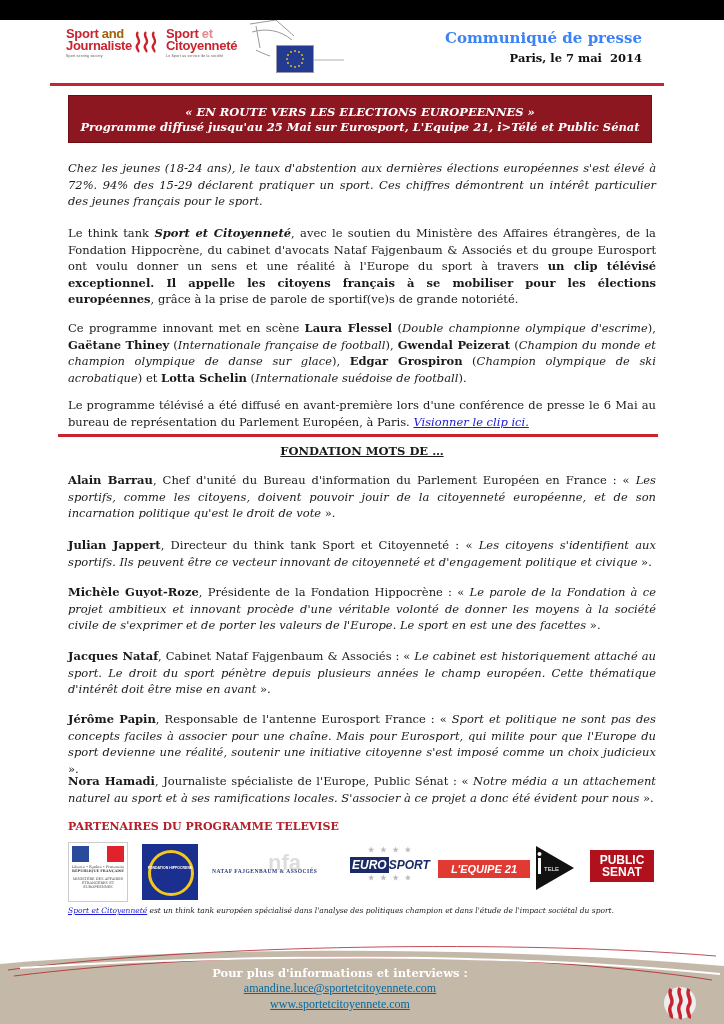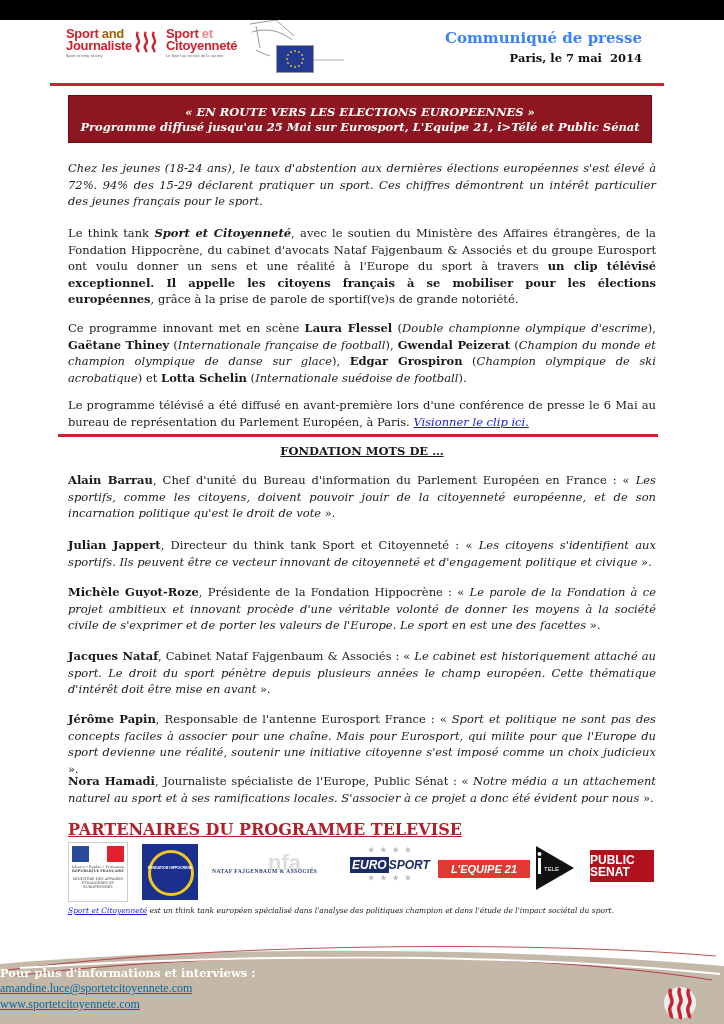--- a/index.html
+++ b/index.html
@@ -29,49 +29,49 @@
   .body-text p { margin: 0; }
   .body-text b { font-weight: bold; }
   .body-text i { font-style: italic; }
   a.link { color: #1a1ad8; text-decoration: underline; font-style: italic; }
 
   .mid-rule { position: absolute; left: 58px; top: 434px; width: 600px; height: 3px; background: #c8242f; }
   .section-title { position: absolute; left: 0; width: 724px; top: 444px; text-align: center; font-weight: bold; font-size: 11.5px; text-decoration: underline; }
 
   .quote { position: absolute; left: 68px; width: 588px; font-size: 11.5px; line-height: 16.5px; text-align: justify; margin: 0; }
 
-  .partners-title { position: absolute; left: 68px; top: 820px; font-weight: bold; font-size: 16px; color: #b3202a; text-decoration: underline; }
+  .partners-title { position: absolute; left: 68px; top: 820px; font-weight: bold; font-size: 11px; color: #b3202a; }
   .partners { position: absolute; left: 68px; top: 842px; width: 590px; height: 62px; }
   .p-logo { position: absolute; }
   .rf { left: 0; top: 0; width: 58px; height: 58px; border: 1px solid #ccc; background: #fff; }
   .rf .flag { position: absolute; left: 3px; top: 3px; width: 52px; height: 16px; display: flex; }
   .rf .flag span { flex: 1; }
   .rf .t1 { position: absolute; top: 22px; left: 0; width: 58px; text-align: center; font-size: 3.5px; color: #444; line-height: 4px; }
   .rf .t2 { position: absolute; top: 34px; left: 0; width: 58px; text-align: center; font-size: 3.5px; color: #444; line-height: 4px; }
   .hipp { left: 74px; top: 2px; width: 56px; height: 56px; background: #1b2f8e; }
   .hipp .ring { position: absolute; left: 6px; top: 6px; width: 40px; height: 40px; border: 3px solid #f2c81d; border-radius: 50%; }
   .hipp .txt { position: absolute; left: 0; top: 22px; width: 56px; text-align: center; color: #fff; font-family: "Liberation Sans", sans-serif; font-size: 3.5px; font-weight: bold; line-height: 5px; }
   .nataf { left: 144px; top: 16px; width: 126px; height: 24px; }
   .nataf .nfa { position: absolute; left: 56px; top: -8px; font-family: "Liberation Sans", sans-serif; font-size: 22px; color: #ddd; font-weight: bold; }
   .nataf .name { position: absolute; left: 0; top: 10px; font-family: "Liberation Serif", serif; font-size: 5.5px; color: #2b3a7a; letter-spacing: 0.5px; font-weight: bold; white-space: nowrap; }
   .eurosport { left: 282px; top: 16px; width: 72px; height: 22px; font-family: "Liberation Sans", sans-serif; font-style: italic; font-weight: bold; font-size: 12px; }
   .eurosport .euro { background: #1a2b66; color: #fff; padding: 1px 2px; }
   .eurosport .sport { color: #1a2b66; }
   .eurosport .stars { position: absolute; left: 18px; top: -12px; font-size: 7px; color: #bbb; letter-spacing: 2px; font-style: normal; }
   .eurosport .stars2 { position: absolute; left: 18px; top: 16px; font-size: 7px; color: #bbb; letter-spacing: 2px; font-style: normal; }
   .equipe { left: 370px; top: 18px; width: 92px; height: 18px; background: #e03a32; color: #fff; font-family: "Liberation Sans", sans-serif; font-weight: bold; font-style: italic; font-size: 11px; text-align: center; line-height: 18px; }
   .itele { left: 466px; top: 4px; width: 40px; height: 44px; }
-  .psenat { left: 522px; top: 8px; width: 64px; height: 32px; background: #b0111c; color: #fff; font-family: "Liberation Sans", sans-serif; font-weight: bold; font-size: 12px; line-height: 12px; padding-top: 4px; box-sizing: border-box; }
+  .psenat { left: 522px; top: 8px; width: 64px; height: 32px; background: #b0111c; color: #fff; font-family: "Liberation Sans", sans-serif; font-weight: bold; font-size: 12px; line-height: 12px; text-align: center; padding-top: 4px; box-sizing: border-box; }
 
   .about { position: absolute; left: 68px; top: 906px; font-size: 7.5px; font-style: italic; color: #222; white-space: nowrap; }
   .about a { color: #1a1ad8; text-decoration: underline; }
 
   .footer { position: absolute; left: 0; top: 940px; width: 724px; height: 84px; }
   .footer svg { position: absolute; left: 0; top: 0; }
-  .footer-text { position: absolute; left: 0; width: 584px; text-align: left; top: 966px; font-family: "DejaVu Serif", serif; }
+  .footer-text { position: absolute; left: 0; width: 584px; text-align: center; top: 966px; font-family: "DejaVu Serif", serif; padding-left: 48px; }
   .footer-title { font-weight: bold; font-size: 11.5px; color: #fff; }
   .footer-link { display: block; font-family: "Liberation Serif", serif; font-size: 12px; color: #0369a1; text-decoration: underline; line-height: 16px; }
   .footer-logo { position: absolute; left: 662px; top: 985px; width: 36px; height: 36px; }
 </style>
 </head>
 <body>
 
 <div class="topbar"></div>
 
 <div class="logo-block">

